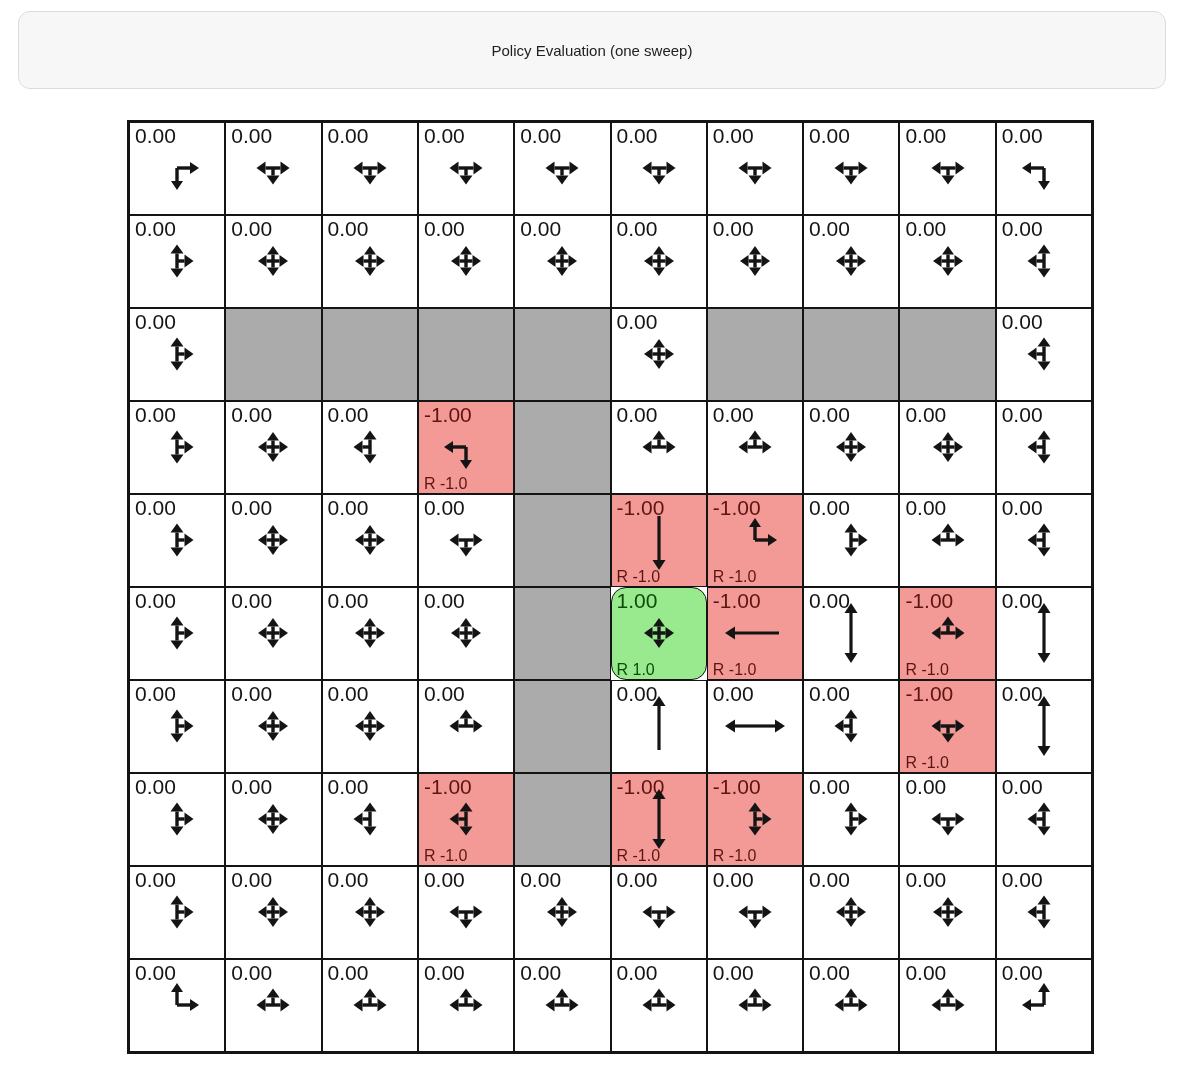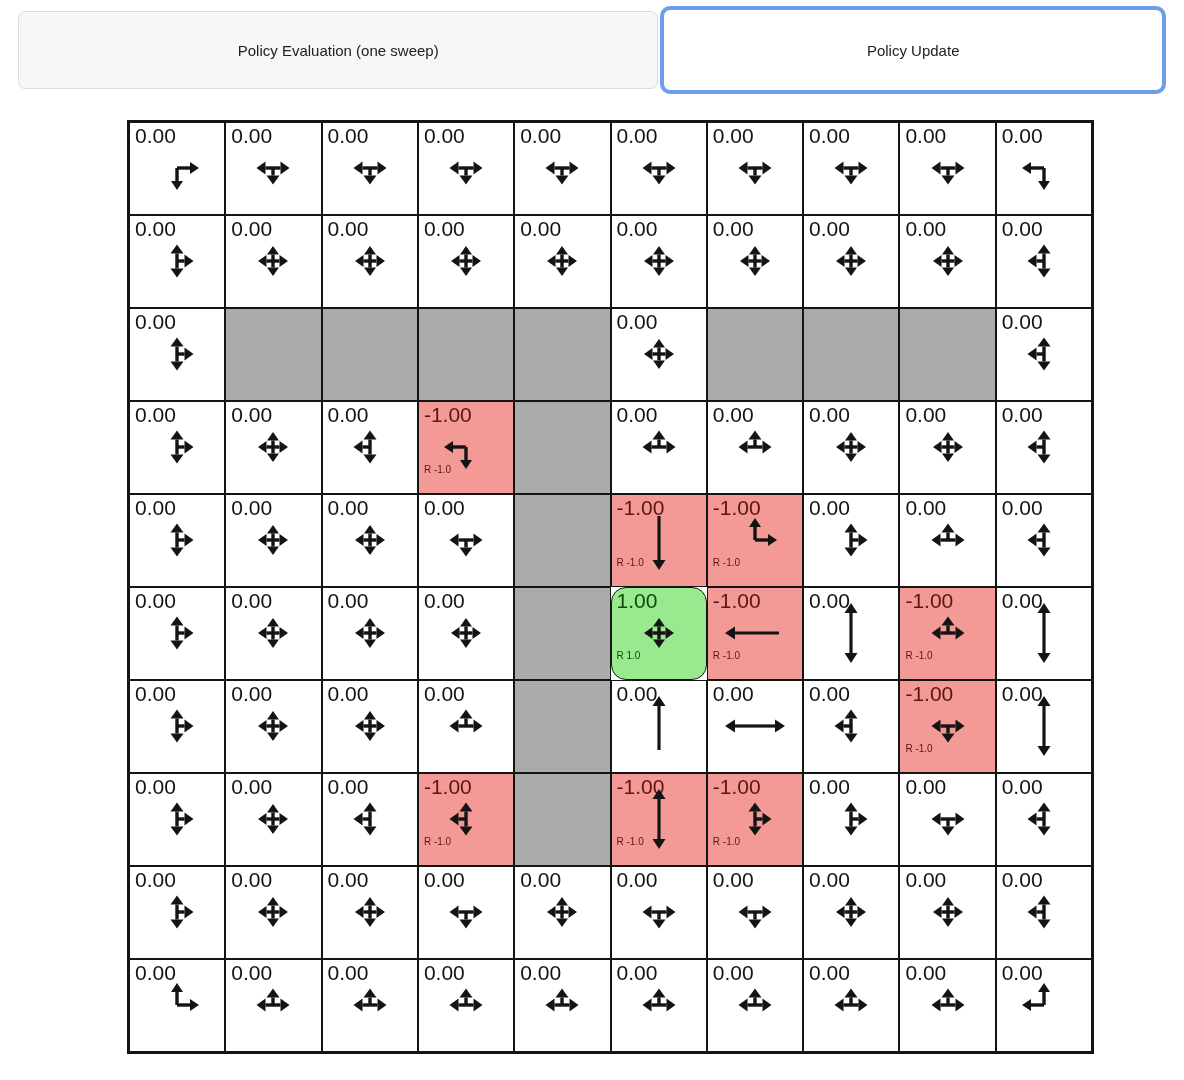--- a/index.html
+++ b/index.html
@@ -8,21 +8,21 @@
     font-family:"Liberation Sans", sans-serif;
   }
   .toolbar{
     display:flex;align-items:center;gap:2px;
     padding:10px 18px 0 18px;height:90px;box-sizing:border-box;
   }
   .tbtn{
     flex:1;height:78px;
     background:var(--btn-bg);
     border:1px solid var(--btn-border);
-    border-radius:7px;
+    border-radius:12px;
     font-family:inherit;font-size:15px;color:#202124;
     cursor:pointer;
   }
   .tbtn.wide{flex:1.29;}
   .tbtn.selected{
     height:88px;background:#ffffff;
     border:4px solid var(--accent);
     border-radius:10px;
   }
   .grid{
@@ -42,37 +42,36 @@
   .cell.red{background:var(--red);padding-left:24px;}
   .cell.green{background:var(--green);border-radius:15px;}
   .val{
     position:absolute;top:0px;left:5px;
     font-size:21px;line-height:26px;color:#141414;
     white-space:nowrap;
   }
   .cell.red .val{color:var(--redtext);}
   .cell.green .val{color:var(--greentext);}
   .rlab{
-    position:absolute;bottom:18px;left:5px;
-    font-size:10px;color:#141414;white-space:nowrap;
+    position:absolute;bottom:0;left:5px;
+    font-size:16px;color:#141414;white-space:nowrap;
   }
   .cell.red .rlab{color:var(--redtext);}
   .cell.green .rlab{color:var(--greentext);margin-top:44px;}
   .arrow{
     position:absolute;left:50%;top:45px;
     transform:translate(-50%,-50%);
     pointer-events:none;line-height:0;
   }
 </style>
 </head>
 <body>
 
 <div class="toolbar">
   <button class="tbtn wide">Policy Evaluation (one sweep)</button>
-  <button class="tbtn selected">Policy Update</button>
 </div>
 
 <div class="grid" id="grid">
     <div class="cell">
       <div class="val">0.00</div>
       <span class="arrow"><svg width="74" height="74" viewBox="-37 -37 74 74">
           <line x1="0" y1="0" x2="0" y2="13" stroke="#141414" stroke-width="3.4"></line>
           <polygon points="0,22 -6,13 6,13" fill="#141414"></polygon>
           <line x1="0" y1="0" x2="13" y2="0" stroke="#141414" stroke-width="3.4"></line>
           <polygon points="22,0 13,6 13,-6" fill="#141414"></polygon>

